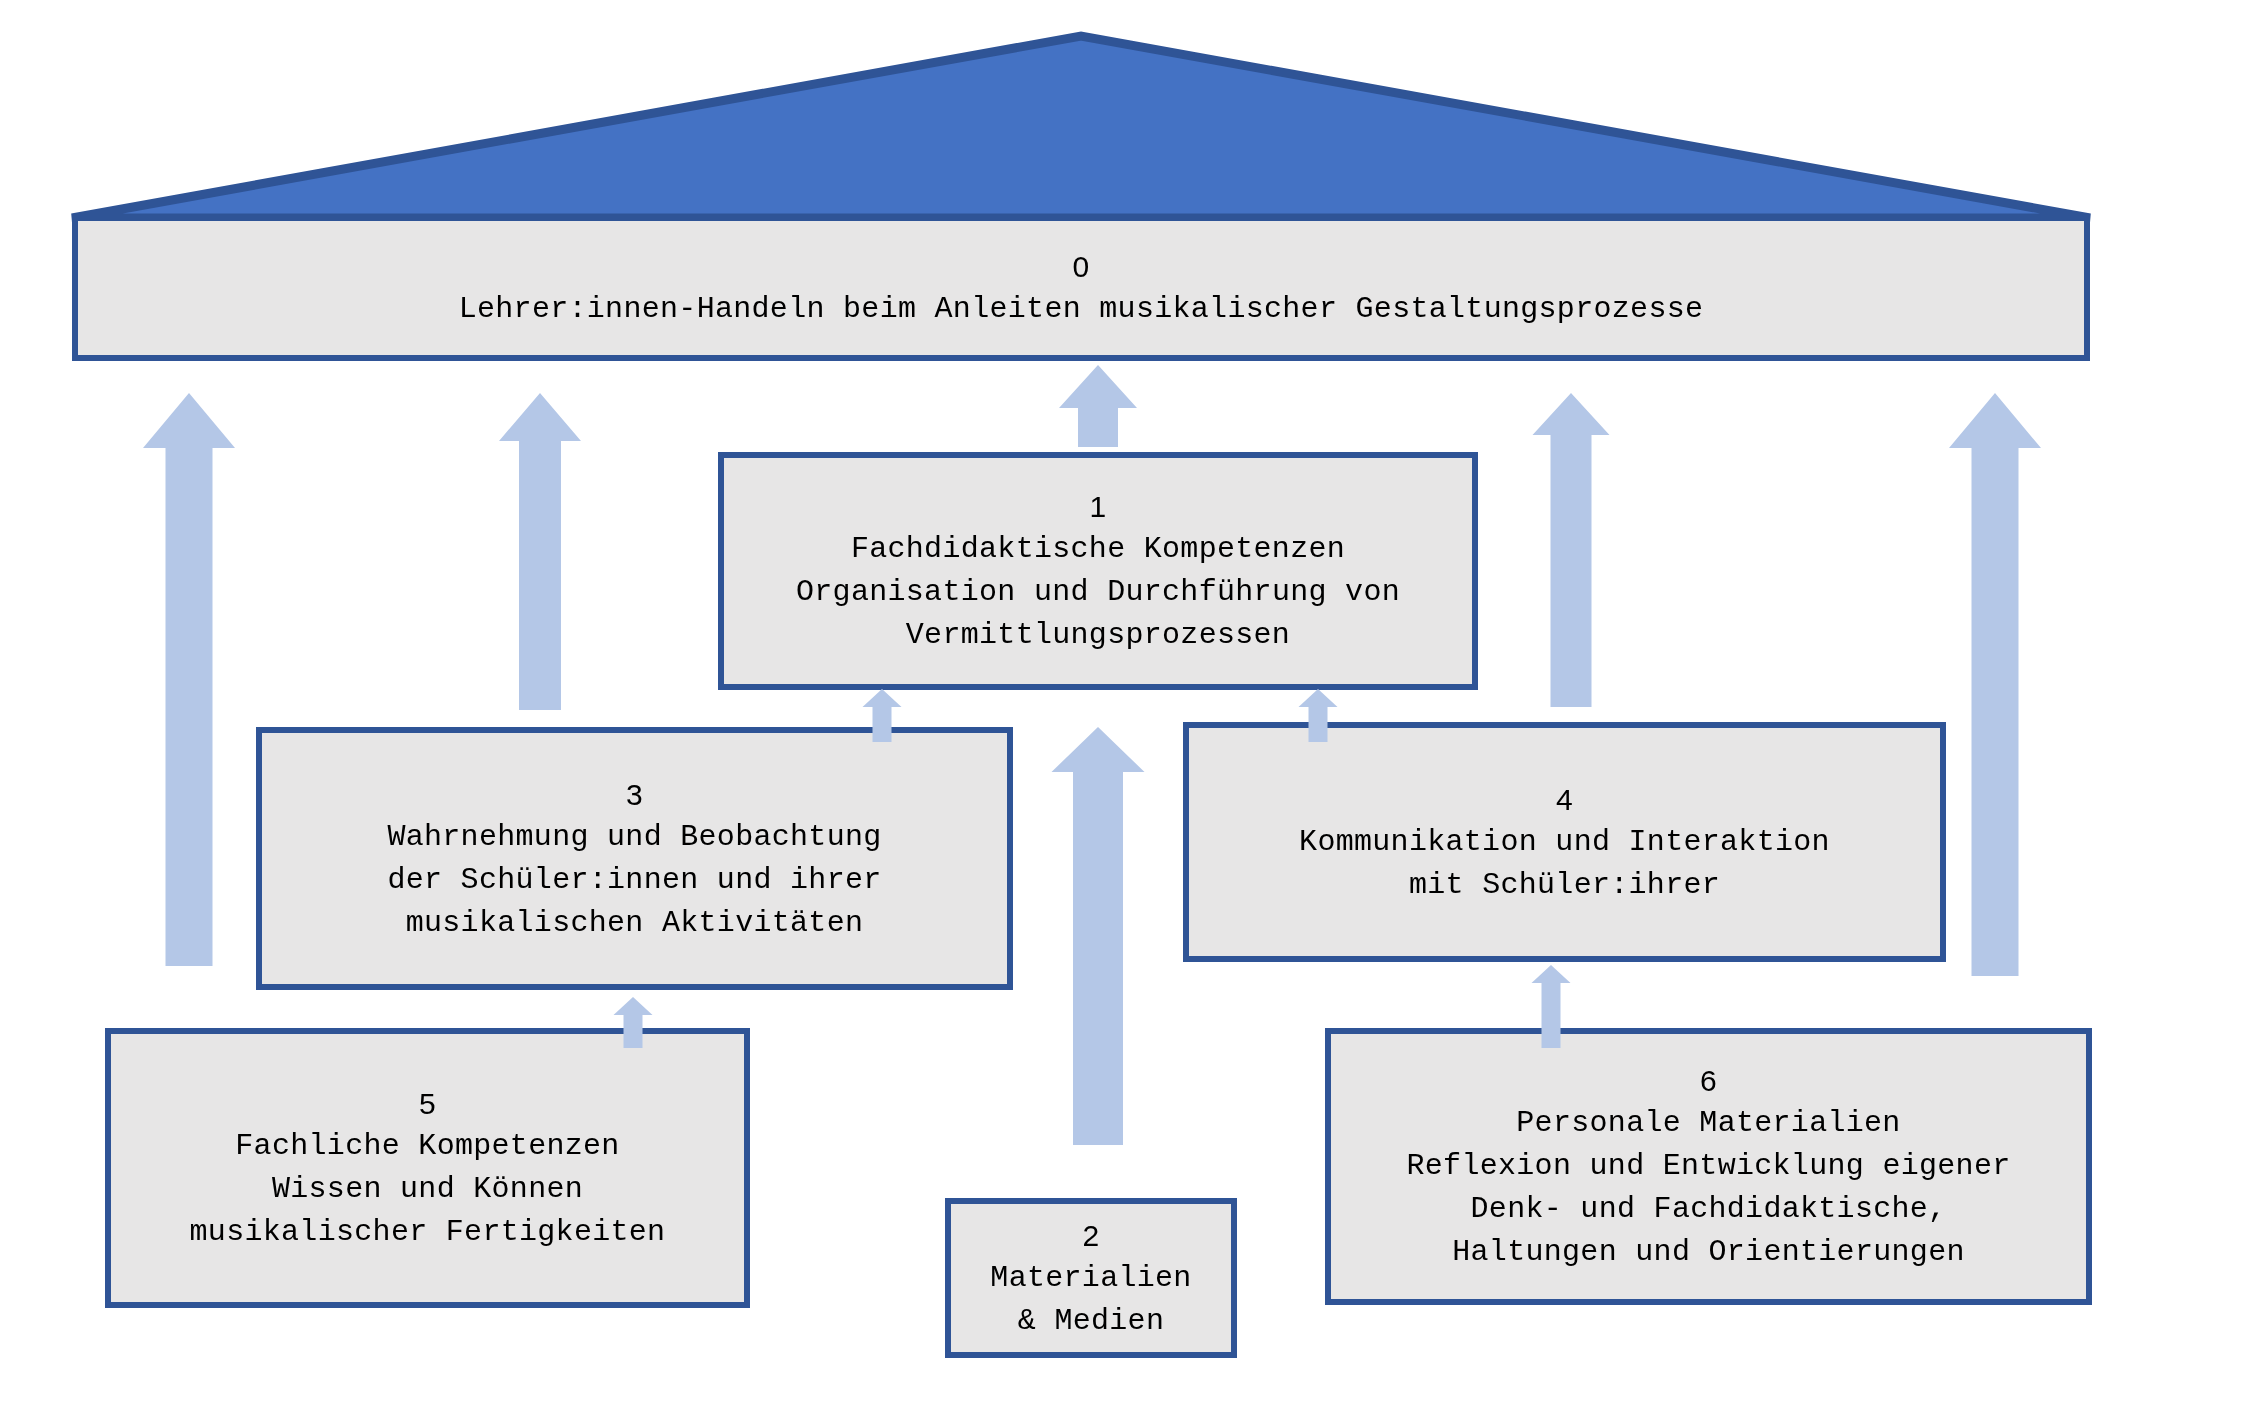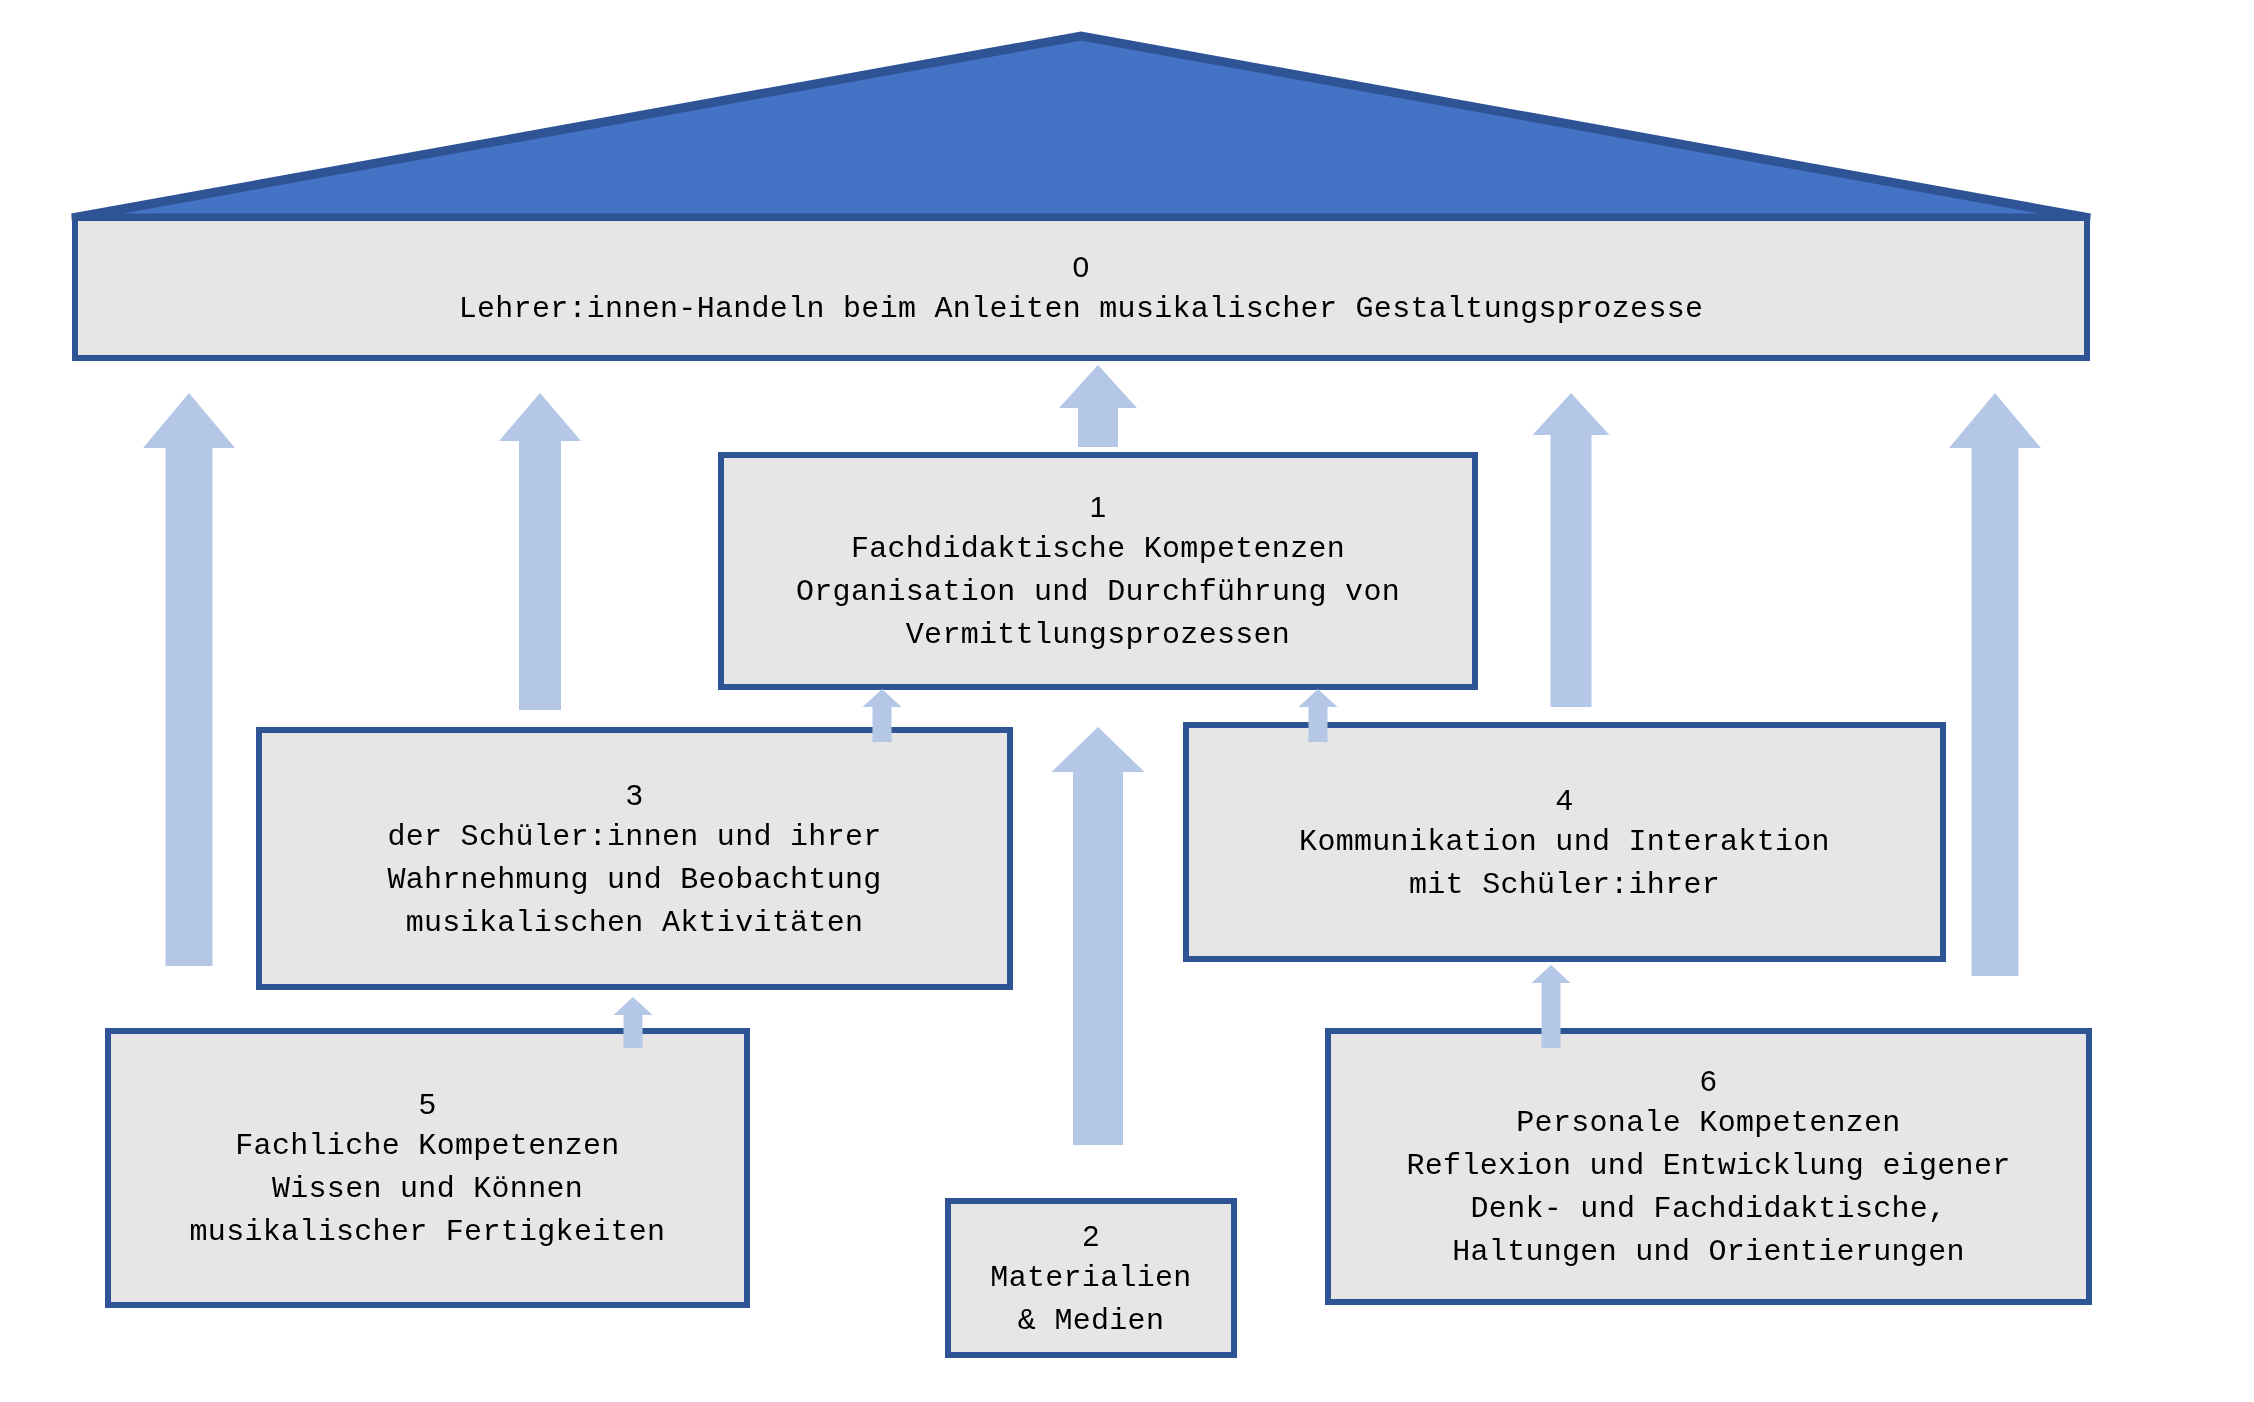--- a/index.html
+++ b/index.html
@@ -56,41 +56,41 @@
 
   <div class="box" style="left:718px;top:452px;width:760px;height:238px;">
     <span class="num">1</span>
     <span class="line">Fachdidaktische Kompetenzen</span>
     <span class="line">Organisation und Durchführung von</span>
     <span class="line">Vermittlungsprozessen</span>
   </div>
 
   <div class="box" style="left:256px;top:727px;width:757px;height:263px;">
     <span class="num">3</span>
+    <span class="line">Wahrnehmung und Beobachtung</span>
     <span class="line">der Schüler:innen und ihrer</span>
-    <span class="line">Wahrnehmung und Beobachtung</span>
     <span class="line">musikalischen Aktivitäten</span>
   </div>
 
   <div class="box" style="left:1183px;top:722px;width:763px;height:240px;">
     <span class="num">4</span>
     <span class="line">Kommunikation und Interaktion</span>
     <span class="line">mit Schüler:ihrer</span>
   </div>
 
   <div class="box" style="left:105px;top:1028px;width:645px;height:280px;">
     <span class="num">5</span>
     <span class="line">Fachliche Kompetenzen</span>
     <span class="line">Wissen und Können</span>
     <span class="line">musikalischer Fertigkeiten</span>
   </div>
 
   <div class="box" style="left:1325px;top:1028px;width:767px;height:277px;">
     <span class="num">6</span>
-    <span class="line">Personale Kompetenzen</span>
+    <span class="line">Personale Materialien</span>
     <span class="line">Reflexion und Entwicklung eigener</span>
     <span class="line">Denk- und Fachdidaktische,</span>
     <span class="line">Haltungen und Orientierungen</span>
   </div>
 
   <div class="box" style="left:945px;top:1198px;width:292px;height:160px;">
     <span class="num">2</span>
     <span class="line">Materialien</span>
     <span class="line">&amp; Medien</span>
   </div>

